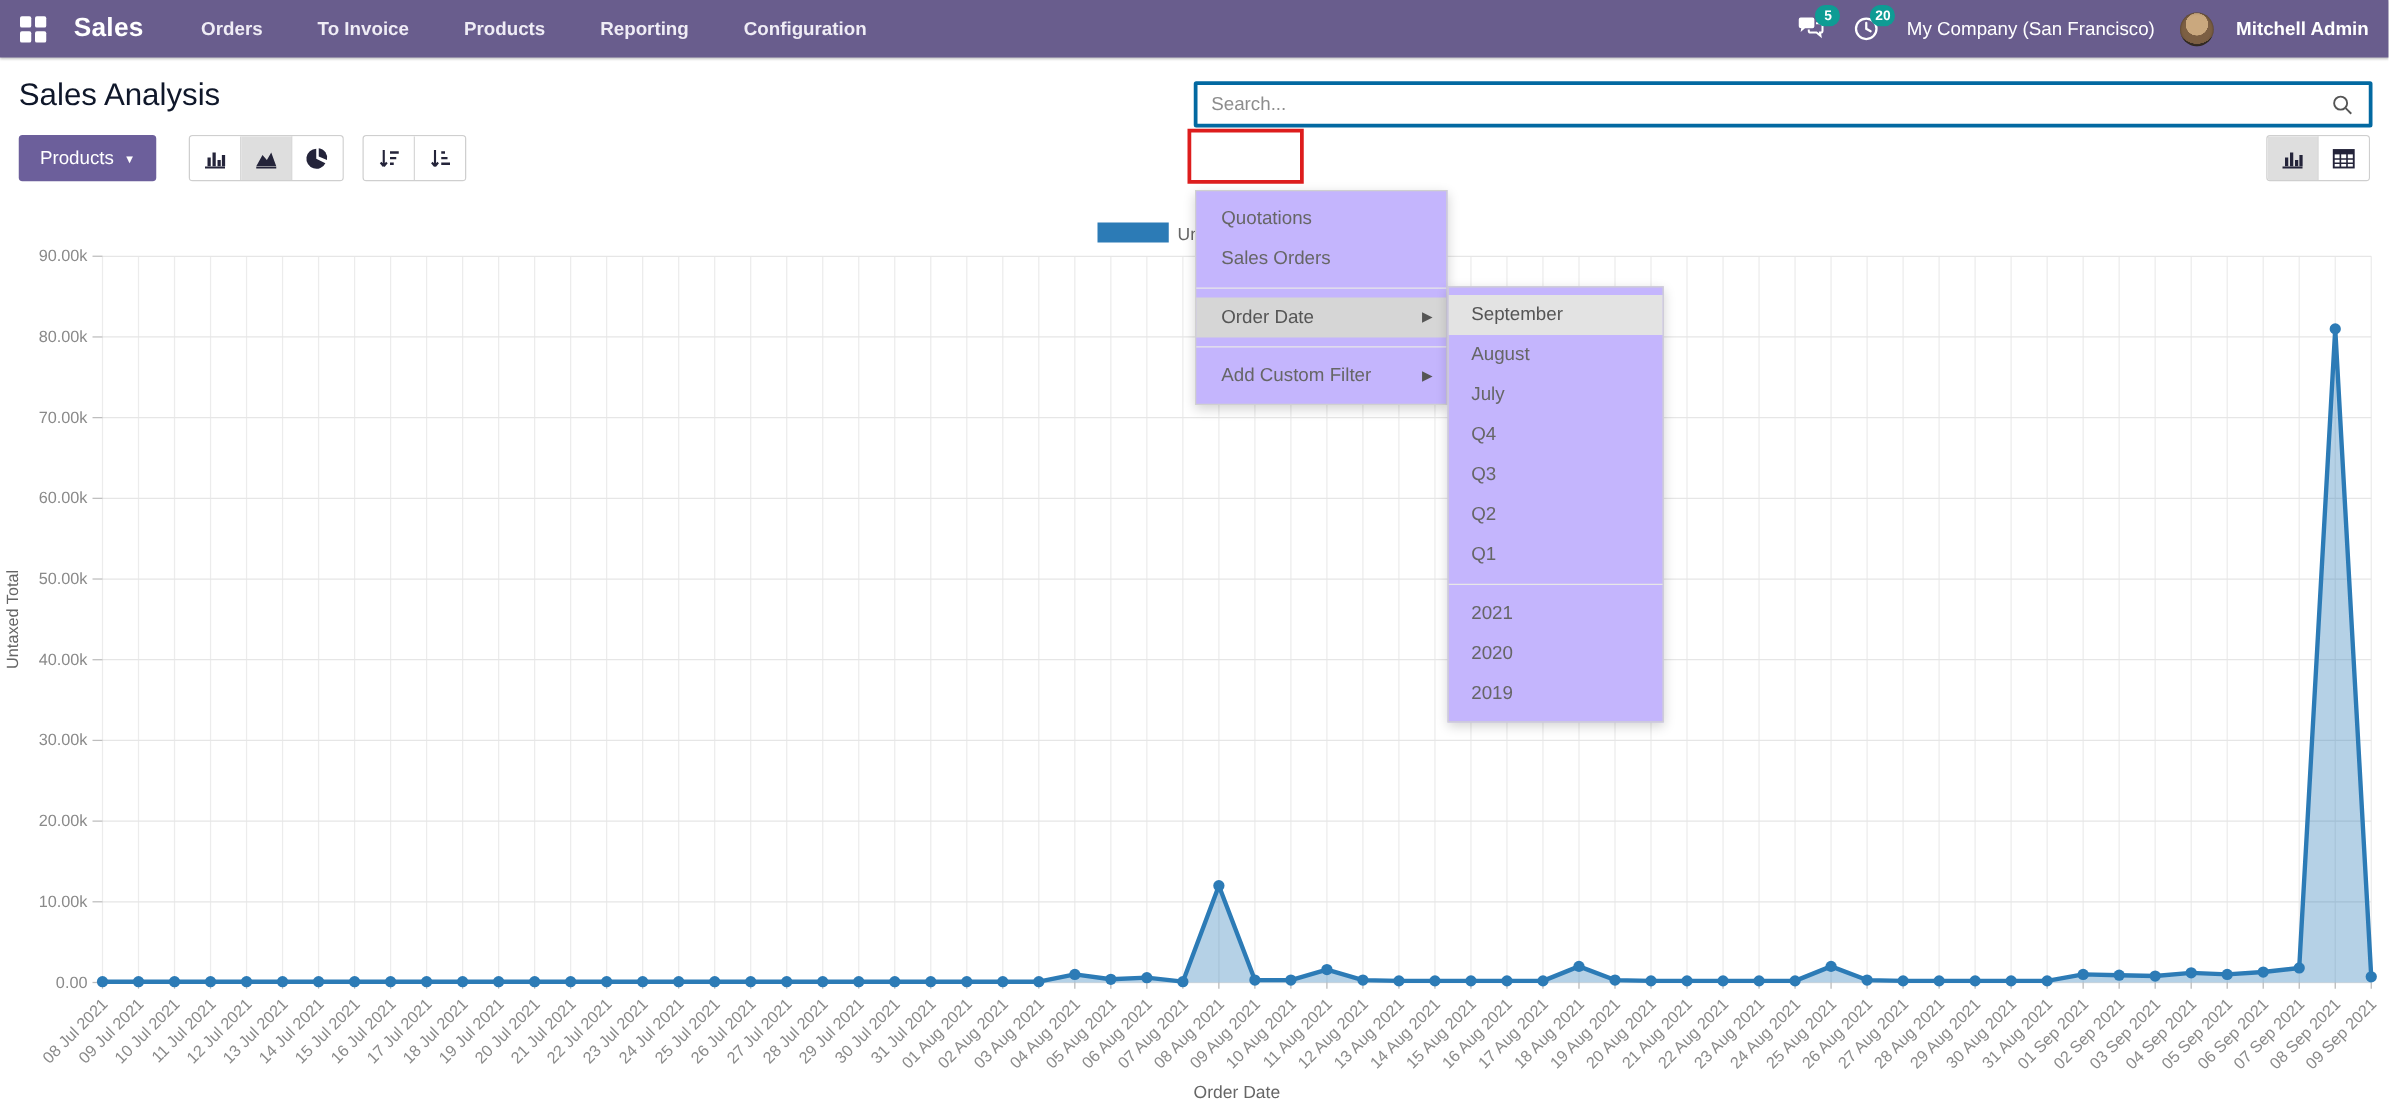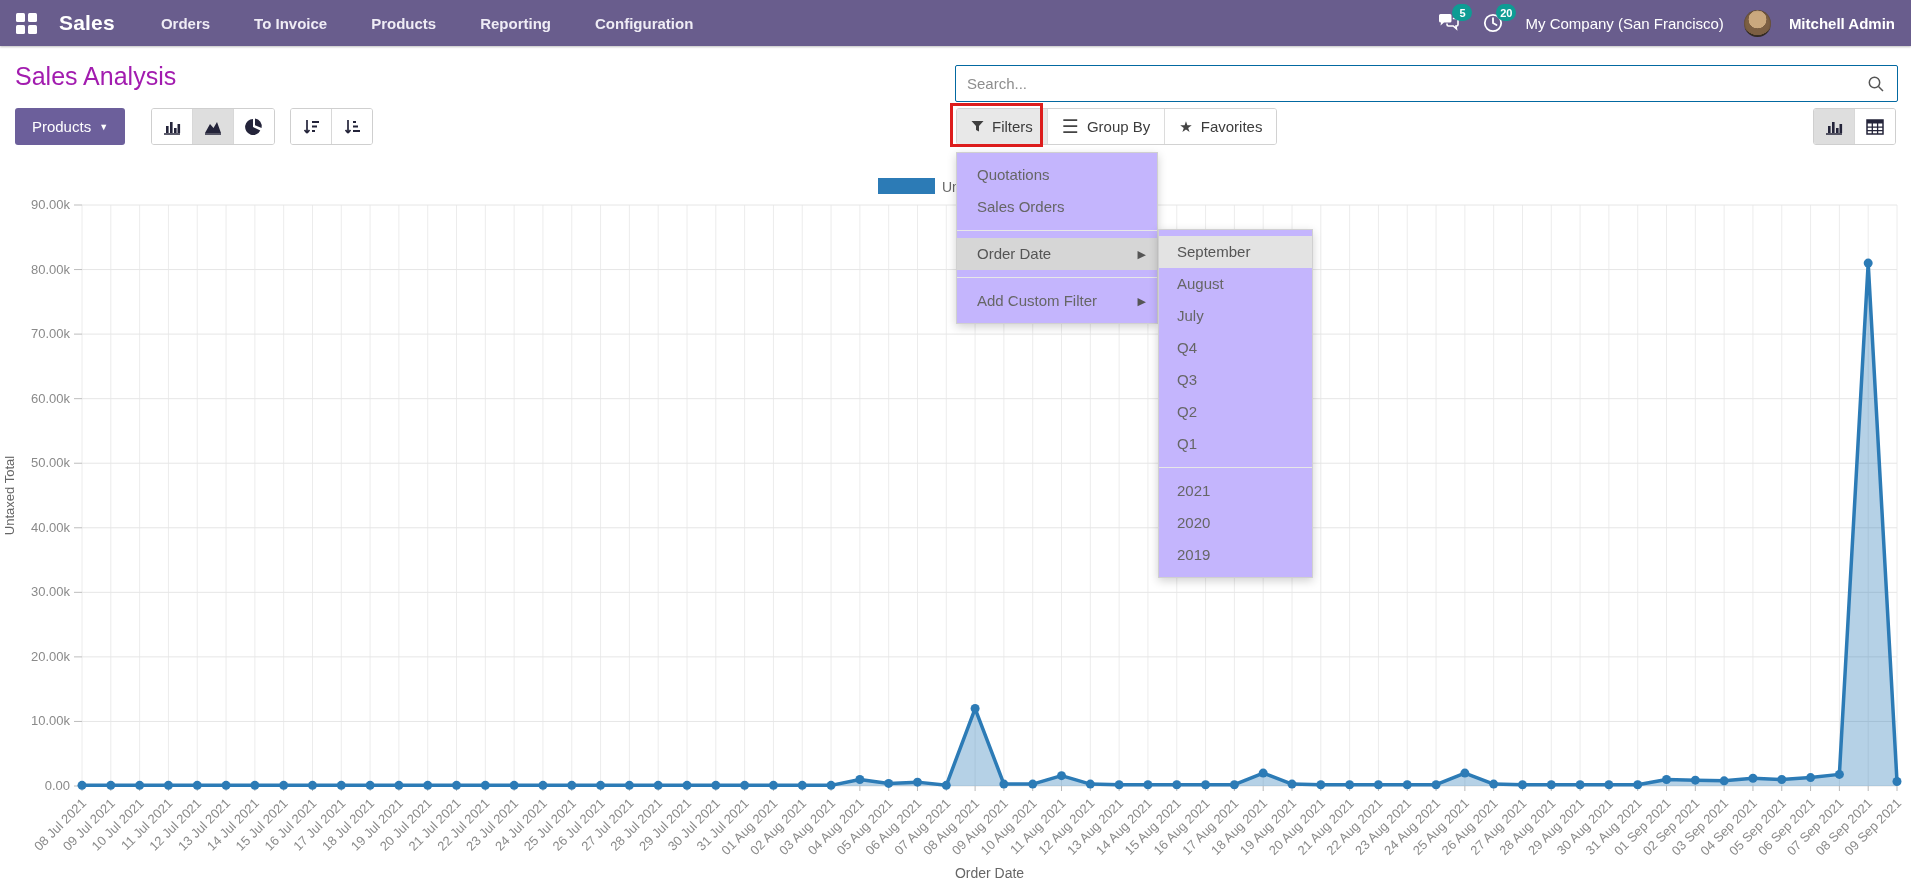--- a/index.html
+++ b/index.html
@@ -14,22 +14,22 @@
   .nav-item{color:#efecf5;font-size:15px;cursor:pointer;white-space:nowrap;font-weight:bold;}
   .nav-right{position:absolute;right:16px;top:0;height:46px;display:flex;align-items:center;gap:20px;}
   .icon-wrap{position:relative;width:24px;height:24px;display:flex;align-items:center;justify-content:center;cursor:pointer;}
   .badge{position:absolute;top:-7px;right:-11px;min-width:12px;height:17px;padding:0 4px;background:#0e9c94;border-radius:9px;color:#fff;font-size:11px;font-weight:bold;display:flex;align-items:center;justify-content:center;}
   .company{color:#fff;font-size:15px;font-weight:500;cursor:pointer;white-space:nowrap;}
   .user-wrap{display:flex;align-items:center;gap:18px;cursor:pointer;}
   .avatar{width:27px;height:27px;border-radius:50%;background:radial-gradient(circle at 50% 35%,#caa87e 0 40%,#7c5f43 41% 70%,#3a3026 71%);box-shadow:inset 0 0 2px rgba(0,0,0,.5);}
   .user-name{color:#fff;font-size:15px;font-weight:600;white-space:nowrap;}
 
   
-  .page-title{position:absolute;left:15px;top:62px;font-size:25px;color:#a21caf;}
-  .search-box{position:absolute;left:955px;top:65px;width:943px;height:37px;border:1px solid #0369a1;border-radius:2px;background:#fff;display:flex;align-items:center;box-sizing:border-box;}
+  .page-title{position:absolute;left:15px;top:62px;font-size:25px;color:#0f172a;}
+  .search-box{position:absolute;left:955px;top:65px;width:943px;height:37px;border:3px solid #0369a1;border-radius:2px;background:#fff;display:flex;align-items:center;box-sizing:border-box;}
   .search-box input{flex:1;border:none;outline:none;font-size:15px;padding:0 0 0 11px;color:#333;background:transparent;font-family:"Liberation Sans",sans-serif;}
   .search-box input::placeholder{color:#8d8d8d;}
   .search-icon{margin-right:12px;display:flex;cursor:pointer;}
 
   .measures-btn{position:absolute;left:15px;top:108px;width:110px;height:37px;background:#6c5f9b;color:#fff;border:none;border-radius:3px;font-size:15px;display:flex;align-items:center;justify-content:center;gap:8px;cursor:pointer;font-family:"Liberation Sans",sans-serif;}
   .caret{font-size:9px;}
 
   .btn-group{position:absolute;top:108px;height:37px;display:flex;background:#fff;border:1px solid #cfcfcf;border-radius:3px;box-sizing:border-box;overflow:hidden;}
   .btn-group .gbtn{width:40px;height:100%;display:flex;align-items:center;justify-content:center;border-right:1px solid #d8d8d8;cursor:pointer;background:#fff;}
   .btn-group .gbtn:last-child{border-right:none;}
@@ -42,21 +42,21 @@
   .filter-group .fbtn{padding:0 14px;height:100%;display:flex;align-items:center;gap:8px;font-size:15px;color:#3c3c3c;border-right:1px solid #dcdcdc;cursor:pointer;background:#fff;white-space:nowrap;}
   .filter-group .fbtn:last-child{border-right:none;}
   .filter-group .fbtn.active{background:#e8e8e8;}
   .fbtn .ficon{font-size:15px;color:#444;display:flex;}
 
   .red-annotation{position:absolute;left:950px;top:103px;width:93px;height:44px;border:3px solid #dd1d1d;box-sizing:border-box;z-index:70;pointer-events:none;}
 
   
   .dropdown{position:absolute;background:#c4b5fd;border:1px solid #d0d0d0;box-shadow:0 3px 9px rgba(0,0,0,.18);padding:6px 0;z-index:80;box-sizing:border-box;}
   .filters-menu{left:956px;top:152px;width:202px;}
-  .submenu{left:1158px;top:229px;width:155px;}
+  .submenu{left:1158px;top:229px;width:173px;}
   .menu-item{height:32px;line-height:32px;padding-left:20px;font-size:15px;color:#666;position:relative;cursor:pointer;white-space:nowrap;}
   .submenu .menu-item{padding-left:18px;}
   .menu-item.hl{background:#d6d6d6;color:#555;}
   .menu-item.hl-light{background:#e3e3e3;color:#555;}
   .menu-arrow{position:absolute;right:11px;top:0;font-size:11px;color:#555;}
   .menu-divider{border-top:1px solid #e7e7e7;margin:7px 0;}
 
   
   #chart-svg{position:absolute;left:0;top:160px;z-index:1;}
   #chart-svg .vgrid{stroke:#ececec;stroke-width:1;}
@@ -162,38 +162,20 @@
     <div class="gbtn">
       <svg width="20" height="20" viewBox="0 0 20 20">
         <path d="M6 3 V16 M6 16 L3.5 13 M6 16 L8.5 13" stroke="#24243a" stroke-width="1.7" fill="none"></path>
         <line x1="11" y1="5" x2="14" y2="5" stroke="#24243a" stroke-width="1.9"></line>
         <line x1="11" y1="9.5" x2="16" y2="9.5" stroke="#24243a" stroke-width="1.9"></line>
         <line x1="11" y1="14" x2="18" y2="14" stroke="#24243a" stroke-width="1.9"></line>
       </svg>
     </div>
   </div>
 
-  <div class="filter-group">
-    <div class="fbtn active">
-      <span class="ficon">
-        <svg width="13" height="13" viewBox="0 0 13 13">
-            <path d="M0.5 1 H12.5 L8 6 V11.5 L5 10 V6 Z" fill="#3f3f3f"></path>
-          </svg>
-      </span>
-      <span>Filters</span>
-    </div>
-    <div class="fbtn">
-      <span class="ficon" style="font-size:19px;line-height:1;">☰</span>
-      <span>Group By</span>
-    </div>
-    <div class="fbtn">
-      <span class="ficon" style="font-size:15px;">★</span>
-      <span>Favorites</span>
-    </div>
-  </div>
 
   <div class="red-annotation" style="border-color: rgb(221, 29, 29);"></div>
 
   <div class="btn-group view-group">
     <div class="gbtn active">
       <svg width="20" height="20" viewBox="0 0 20 20">
         <line x1="2" y1="17" x2="18" y2="17" stroke="#24243a" stroke-width="1.6"></line>
         <rect x="4" y="9" width="2.6" height="7" fill="#24243a"></rect>
           <rect x="8" y="5" width="2.6" height="11" fill="#24243a"></rect>
           <rect x="12" y="11" width="2.6" height="5" fill="#24243a"></rect>

